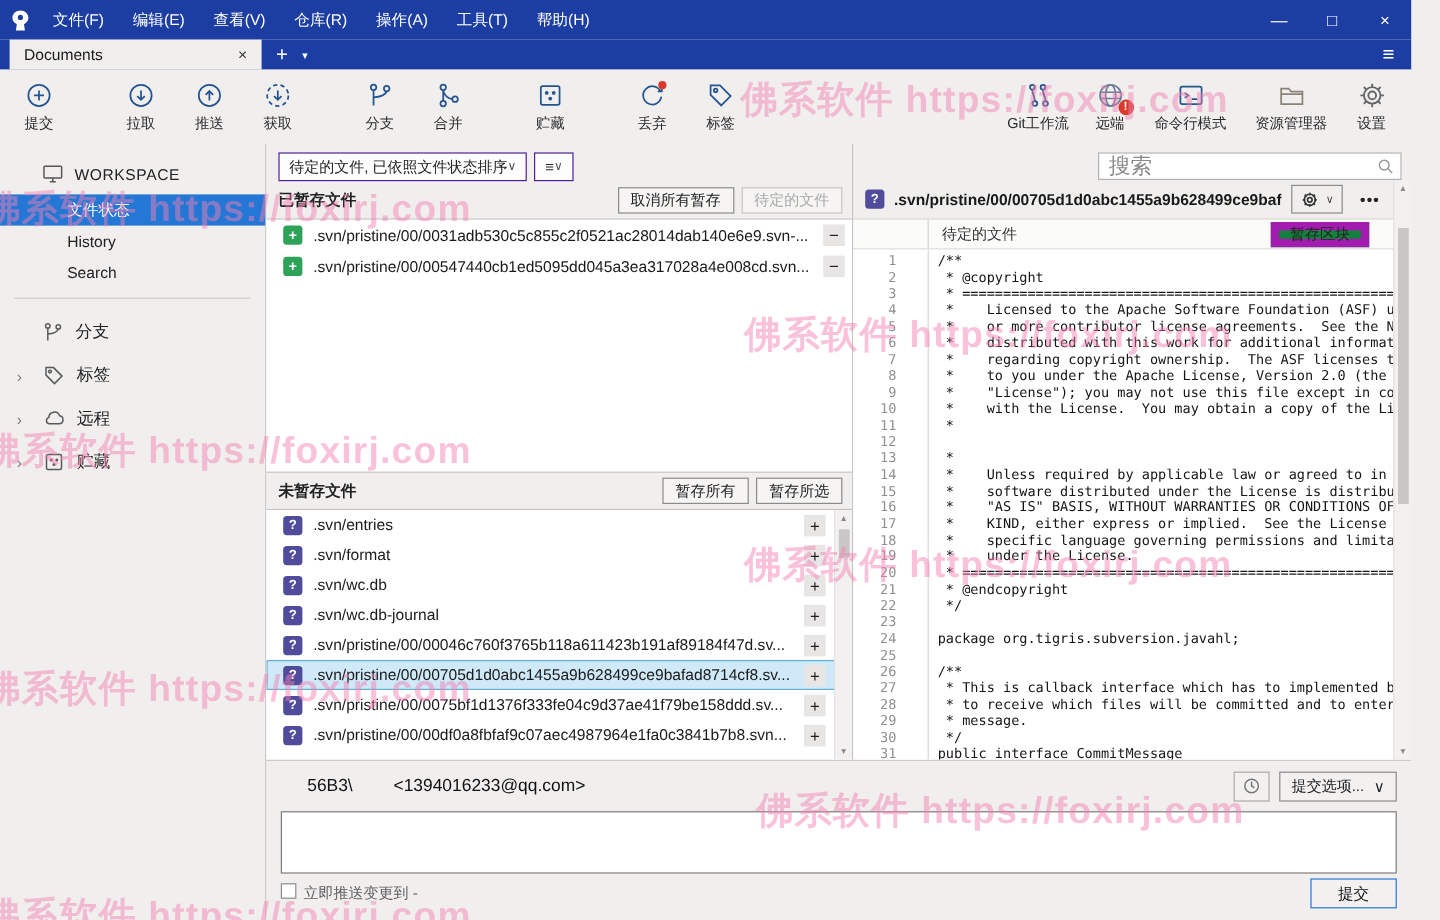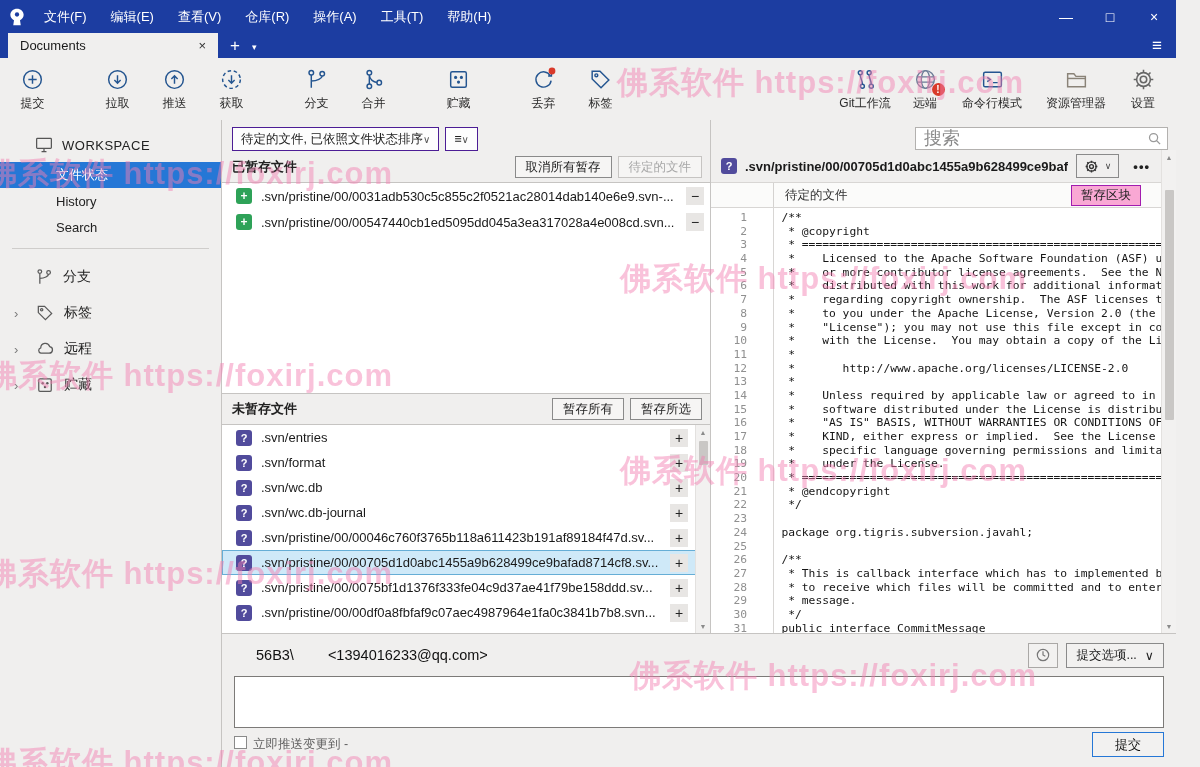--- a/index.html
+++ b/index.html
@@ -88,21 +88,21 @@
   .search-box input::placeholder{color:#8a8a8a}
   .search-ic{position:absolute;right:6px;top:4px;color:#9a9a9a}
   .preview-header{height:32px;display:flex;align-items:center;gap:8px;padding:0 20px 0 10px;flex:none}
   .pv-path{font-size:13px;font-weight:bold;color:#1a1a1a;white-space:nowrap;overflow:hidden;flex:1}
   .gear-btn{border:1px solid #8a8a8a;background:#f0efee;height:24px;display:flex;align-items:center;gap:6px;padding:0 7px;color:#333}
   .gear-btn .caret{font-size:9px;color:#444}
   .more-btn{font-size:13px;letter-spacing:1px;color:#222;padding:0 6px;font-weight:bold}
   .preview-sub{height:26px;background:#fbfbfa;border-top:1px solid #d8d6d4;border-bottom:1px solid #d8d6d4;display:flex;align-items:center;padding:0 20px 0 0;position:relative;flex:none;margin-right:15px}
   .preview-sub::before{content:"";position:absolute;left:62px;top:0;bottom:0;width:1px;background:#d4d2d0}
   .pv-tab{margin-left:74px;font-size:12.5px;color:#333;margin-right:auto}
-  .hunk-btn{border:1px solid #a21caf;background:#f9a8d4;height:21px;display:flex;align-items:center;padding:0 9px;font-size:12.5px}
+  .hunk-btn{border:7px solid #a21caf;background:#15803d;height:21px;display:flex;align-items:center;padding:0 9px;font-size:12.5px}
   .code-area{flex:1;background:#fff;position:relative;overflow:hidden;margin-right:15px}
   .code-area::before{content:"";position:absolute;left:62px;top:0;bottom:0;width:1px;background:#d8d6d4}
   .code-lines{padding-top:3px}
   .code-line{display:flex;height:13.7px;line-height:13.7px;white-space:pre;font-family:"DejaVu Sans Mono","Liberation Mono",monospace;font-size:11.3px}
   .code-line .ln{width:50px;flex:none;text-align:right;padding-right:14px;color:#909090}
   .code-line .ct{color:#151515}
   .pv-scroll{position:absolute;top:30px;right:0;bottom:0;width:15px;background:#f2f1f0;border-left:1px solid #e3e1df;display:flex;flex-direction:column;align-items:center}
 
   
   .commit-bar{height:134px;flex:none;background:var(--toolbar-bg);border-top:1px solid var(--panel-border);display:flex;flex-direction:column;padding:0 12px}
@@ -500,21 +500,21 @@
                 <div class="code-line"><span class="ln">2</span><span class="ct">    * @copyright</span></div>
                 <div class="code-line"><span class="ln">3</span><span class="ct">    * ====================================================================</span></div>
                 <div class="code-line"><span class="ln">4</span><span class="ct">    *    Licensed to the Apache Software Foundation (ASF) under one</span></div>
                 <div class="code-line"><span class="ln">5</span><span class="ct">    *    or more contributor license agreements.  See the NOTICE file</span></div>
                 <div class="code-line"><span class="ln">6</span><span class="ct">    *    distributed with this work for additional information</span></div>
                 <div class="code-line"><span class="ln">7</span><span class="ct">    *    regarding copyright ownership.  The ASF licenses this file</span></div>
                 <div class="code-line"><span class="ln">8</span><span class="ct">    *    to you under the Apache License, Version 2.0 (the</span></div>
                 <div class="code-line"><span class="ln">9</span><span class="ct">    *    "License"); you may not use this file except in compliance</span></div>
                 <div class="code-line"><span class="ln">10</span><span class="ct">    *    with the License.  You may obtain a copy of the License at</span></div>
                 <div class="code-line"><span class="ln">11</span><span class="ct">    *</span></div>
-                <div class="code-line"><span class="ln">12</span><span class="ct">    *       http://www.apache.org/licenses/LICENSE-2.0</span></div>
+                <div class="code-line"><span class="ln">12</span></div>
                 <div class="code-line"><span class="ln">13</span><span class="ct">    *</span></div>
                 <div class="code-line"><span class="ln">14</span><span class="ct">    *    Unless required by applicable law or agreed to in writing,</span></div>
                 <div class="code-line"><span class="ln">15</span><span class="ct">    *    software distributed under the License is distributed on an</span></div>
                 <div class="code-line"><span class="ln">16</span><span class="ct">    *    "AS IS" BASIS, WITHOUT WARRANTIES OR CONDITIONS OF ANY</span></div>
                 <div class="code-line"><span class="ln">17</span><span class="ct">    *    KIND, either express or implied.  See the License for the</span></div>
                 <div class="code-line"><span class="ln">18</span><span class="ct">    *    specific language governing permissions and limitations</span></div>
                 <div class="code-line"><span class="ln">19</span><span class="ct">    *    under the License.</span></div>
                 <div class="code-line"><span class="ln">20</span><span class="ct">    * ====================================================================</span></div>
                 <div class="code-line"><span class="ln">21</span><span class="ct">    * @endcopyright</span></div>
                 <div class="code-line"><span class="ln">22</span><span class="ct">    */</span></div>

